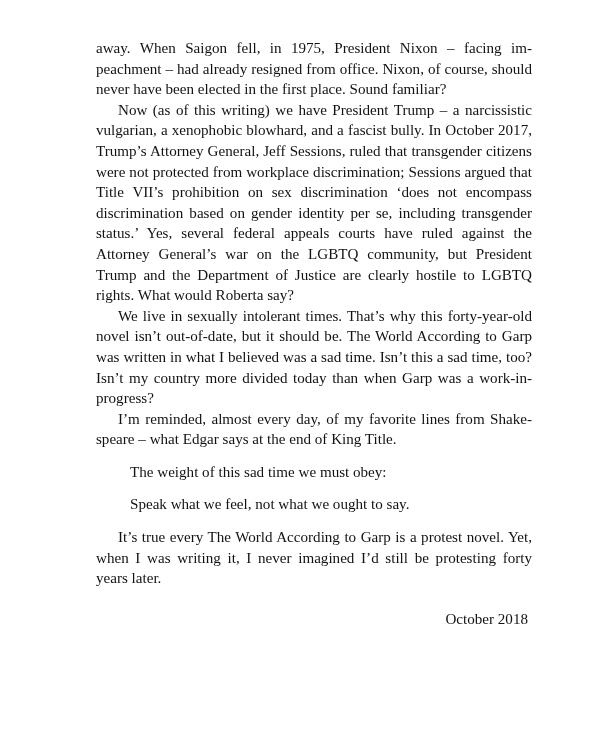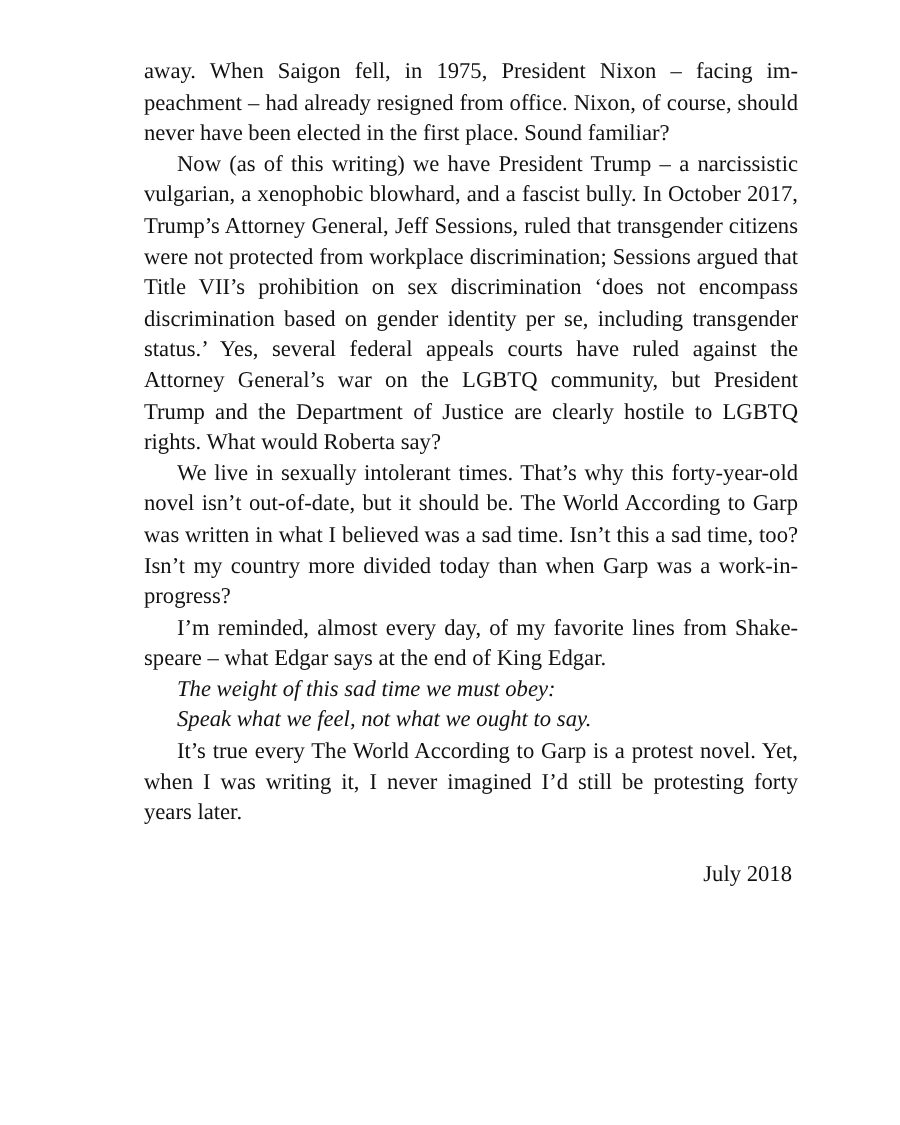--- a/index.html
+++ b/index.html
@@ -28,47 +28,46 @@
     text-justify: inter-word;
     hyphens: manual;
   }
   p {
     margin: 0;
   }
   p.indent {
     text-indent: 22px;
   }
   .verse {
-    margin: 0;
+    margin: 12px;
     text-indent: 22px;
-    font-style: italic;
   }
   .signoff {
     margin-top: 20.6px;
     text-align: right;
     padding-right: 4px;
   }
   em, .it {
   }
 </style>
 </head>
 <body>
 
 <div class="page">
   <div class="body-text">
 
     <div>
       <p class="para"><span>away. When Saigon fell, in 1975, President Nixon – facing im­peachment – had already resigned from office. Nixon, of course, should never have been elected in the first place. Sound familiar?</span></p>
       <p class="para indent"><span>Now (as of this writing) we have President Trump – a narcissistic vulgarian, a xenophobic blowhard, and a fascist bully. In October 2017, Trump’s Attorney General, Jeff Sessions, ruled that trans­gender citizens were not protected from workplace discrimination; Sessions argued that Title VII’s prohibition on sex discrimination ‘does not encompass discrimination based on gender identity </span><span class="it">per se,</span><span> including transgender status.’ Yes, several federal appeals courts have ruled against the Attorney General’s war on the LGBTQ com­munity, but President Trump and the Department of Justice are clearly hostile to LGBTQ rights. What would Roberta say?</span></p>
       <p class="para indent"><span>We live in sexually intolerant times. That’s why this forty-year-old novel isn’t out-of-date, but it should be. </span><span class="it">The World According to Garp</span><span> was written in what I believed was a sad time. Isn’t this a sad time, too? Isn’t my country more divided today than when </span><span class="it">Garp</span><span> was a work-in-progress?</span></p>
-      <p class="para indent"><span>I’m reminded, almost every day, of my favorite lines from Shake­speare – what Edgar says at the end of </span><span class="it">King Edgar</span><span>.</span></p>
+      <p class="para indent"><span>I’m reminded, almost every day, of my favorite lines from Shake­speare – what Edgar says at the end of </span><span class="it">King Title</span><span>.</span></p>
     </div>
 
     <div>
       <p class="verse">The weight of this sad time we must obey:</p>
       <p class="verse">Speak what we feel, not what we ought to say.</p>
     </div>
 
     <p class="para indent"><span>It’s true every </span><span class="it">The World According to Garp</span><span> is a protest novel. Yet, when I was writing it, I never imagined I’d still be protesting forty years later.</span></p>
 
-    <p class="signoff">July 2018</p>
+    <p class="signoff">October 2018</p>
   </div>
 </div>
 
 </body></html>

